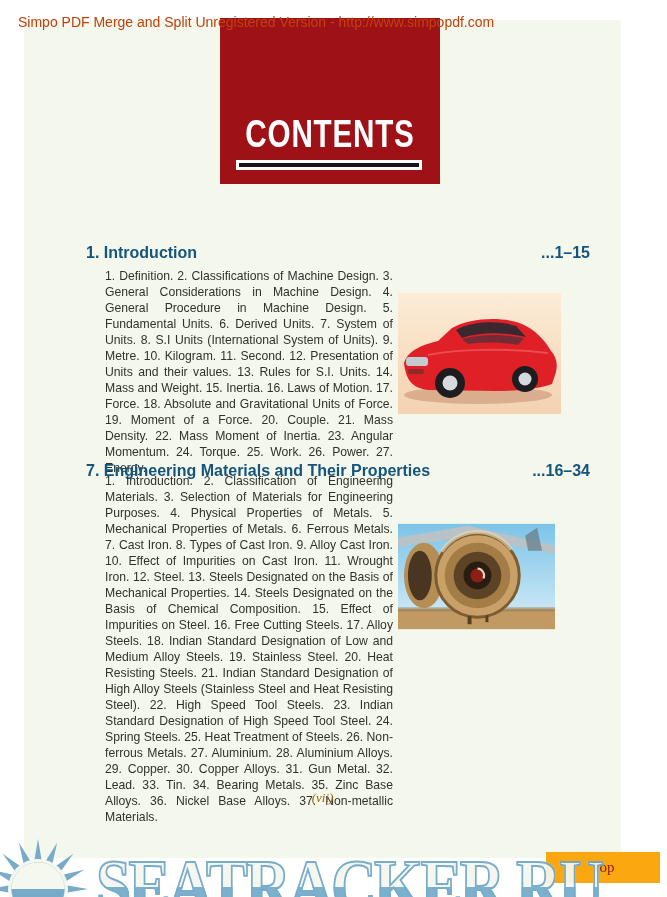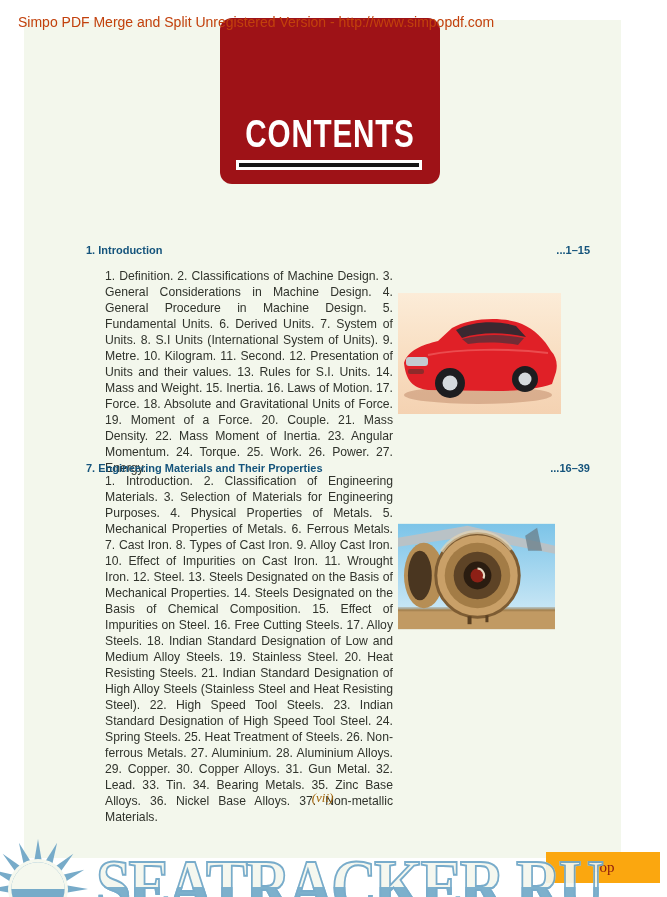--- a/index.html
+++ b/index.html
@@ -14,36 +14,35 @@
   }
   
   .sheet{
     position:absolute;left:24px;top:20px;width:597px;height:838px;
     background:#f3f7ec;
   }
   
   .contents-box{
     position:absolute;left:196px;top:-2px;width:220px;height:166px;
     background:#9e1217;
-    border-radius:12px;
   }
   .contents-title{
     position:absolute;left:0;right:0;bottom:28px;text-align:center;
     color:#ffffff;font-weight:800;font-size:38px;letter-spacing:1px;
     transform:scaleX(.78);white-space:nowrap;
   }
   .contents-underline{
     position:absolute;left:16px;bottom:14px;width:180px;height:4px;
     background:#161616;border:3px solid #ffffff;
   }
   
   .ch-heading{
     position:absolute;left:62px;width:504px;display:flex;
     justify-content:space-between;color:#15547c;font-weight:bold;
-    font-size:11px;
+    font-size:16px;
   }
   .ch1-heading{top:224px;}
   .ch2-heading{top:442px;}
   
   .ch-body{
     position:absolute;left:81px;width:288px;margin:0;
     font-size:12.2px;line-height:16px;color:#30332c;text-align:justify;
   }
   .ch1-body{top:248px;}
   .ch2-body{top:453px;}
@@ -116,21 +115,21 @@
     <rect x="10" y="76" width="16" height="5" rx="2" fill="#8f2a2a"></rect>
     <circle cx="52" cy="90" r="15" fill="#1d1d20"></circle>
     <circle cx="52" cy="90" r="7.5" fill="#d5dade"></circle>
     <circle cx="127" cy="86" r="13" fill="#1d1d20"></circle>
     <circle cx="127" cy="86" r="6.5" fill="#d5dade"></circle>
     <path d="M30 62 C60 56 110 55 150 60" stroke="#f26a6a" stroke-width="2" fill="none" opacity=".6"></path>
   </svg>
 
   <div class="ch-heading ch2-heading">
     <span>7. Engineering Materials and Their Properties</span>
-    <span>...16–39</span>
+    <span>...16–34</span>
   </div>
   <p class="ch-body ch2-body">1. Introduction. 2. Classification of Engineering Materials. 3. Selection of Materials for Engineering Purposes. 4. Physical Properties of Metals. 5. Mechanical Properties of Metals. 6. Ferrous Metals. 7. Cast Iron. 8. Types of Cast Iron. 9. Alloy Cast Iron. 10. Effect of Impurities on Cast Iron. 11. Wrought Iron. 12. Steel. 13. Steels Designated on the Basis of Mechanical Properties. 14. Steels Designated on the Basis of Chemical Composition. 15. Effect of Impurities on Steel. 16. Free Cutting Steels. 17. Alloy Steels. 18. Indian Standard Designation of Low and Medium Alloy Steels. 19. Stainless Steel. 20. Heat Resisting Steels. 21. Indian Standard Designation of High Alloy Steels (Stainless Steel and Heat Resisting Steel). 22. High Speed Tool Steels. 23. Indian Standard Designation of High Speed Tool Steel. 24. Spring Steels. 25. Heat Treatment of Steels. 26. Non-ferrous Metals. 27. Aluminium. 28. Aluminium Alloys. 29. Copper. 30. Copper Alloys. 31. Gun Metal. 32. Lead. 33. Tin. 34. Bearing Metals. 35. Zinc Base Alloys. 36. Nickel Base Alloys. 37. Non-metallic Materials.</p>
 
   <svg class="photo-jet" viewBox="0 0 158 106" xmlns="http://www.w3.org/2000/svg">
     <defs>
       <linearGradient id="sky" x1="0" y1="0" x2="0" y2="1">
         <stop offset="0" stop-color="#7cc4e8"></stop>
           <stop offset="1" stop-color="#d9eef8"></stop>
       </linearGradient>
     </defs>

